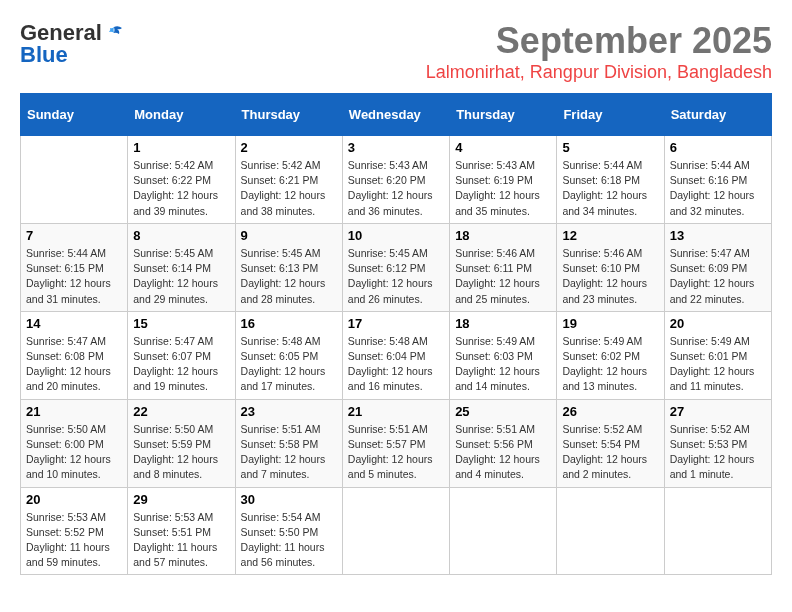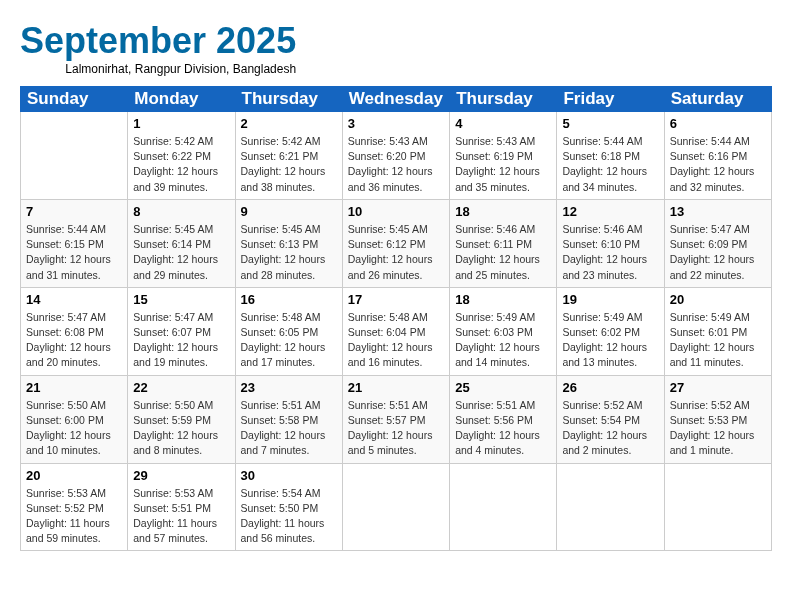--- a/index.html
+++ b/index.html
@@ -20,37 +20,37 @@
       display: flex;
       flex-direction: column;
       align-items: flex-start;
     }
     .title-area {
       text-align: right;
     }
     .month-title {
       font-size: 36px;
       font-weight: bold;
-      color: #0369a1;
+      color: #737373;
     }
     .location {
-      font-size: 12px;
-      color: #000000;
+      font-size: 18px;
+      color: #ef4444;
     }
     .calendar {
       width: 100%;
       border-collapse: collapse;
       font-size: 11px;
     }
     .calendar th {
       background-color: #1565c0;
       color: #fff;
       text-align: left;
-      padding: 2px 6px;
-      font-size: 17px;
+      padding: 13px 6px;
+      font-size: 13px;
       font-weight: bold;
       border: 1px solid #1565c0;
     }
     .calendar td {
       border: 1px solid #ccc;
       vertical-align: top;
       padding: 4px 5px;
       width: 107px;
       min-height: 80px;
     }
@@ -69,20 +69,30 @@
       background: #f9f9f9;
     }
     tr:nth-child(even) td { background: #f9f9f9; }
     tr:nth-child(odd) td { background: #fff; }
     .calendar thead tr th { background: #1565c0; }
   </style>
 </head>
 <body>
 
 <div class="header-area">
+  <div class="logo">
+    <div style="display:flex; align-items:center;">
+      <span style="font-size:22px; font-weight:bold; color:#333;">General</span>
+      <svg width="20" height="16" viewBox="0 0 20 16" style="margin-left:2px;">
+        <path d="M10 2 Q14 0 18 3 Q16 5 13 4 Q16 6 15 9 Q12 7 10 8 Q11 5 10 2Z" fill="#1565c0"></path>
+        <path d="M10 8 Q8 6 5 7 Q7 5 6 3 Q8 4 10 2 Q9 5 10 8Z" fill="#42a5f5"></path>
+      </svg>
+    </div>
+    <span style="font-size:22px; font-weight:bold; color:#1565c0; margin-top:-4px;">Blue</span>
+  </div>
   <div class="title-area">
     <div class="month-title">September 2025</div>
     <div class="location">Lalmonirhat, Rangpur Division, Bangladesh</div>
   </div>
 </div>
 
 <table class="calendar">
   <thead>
     <tr>
 

